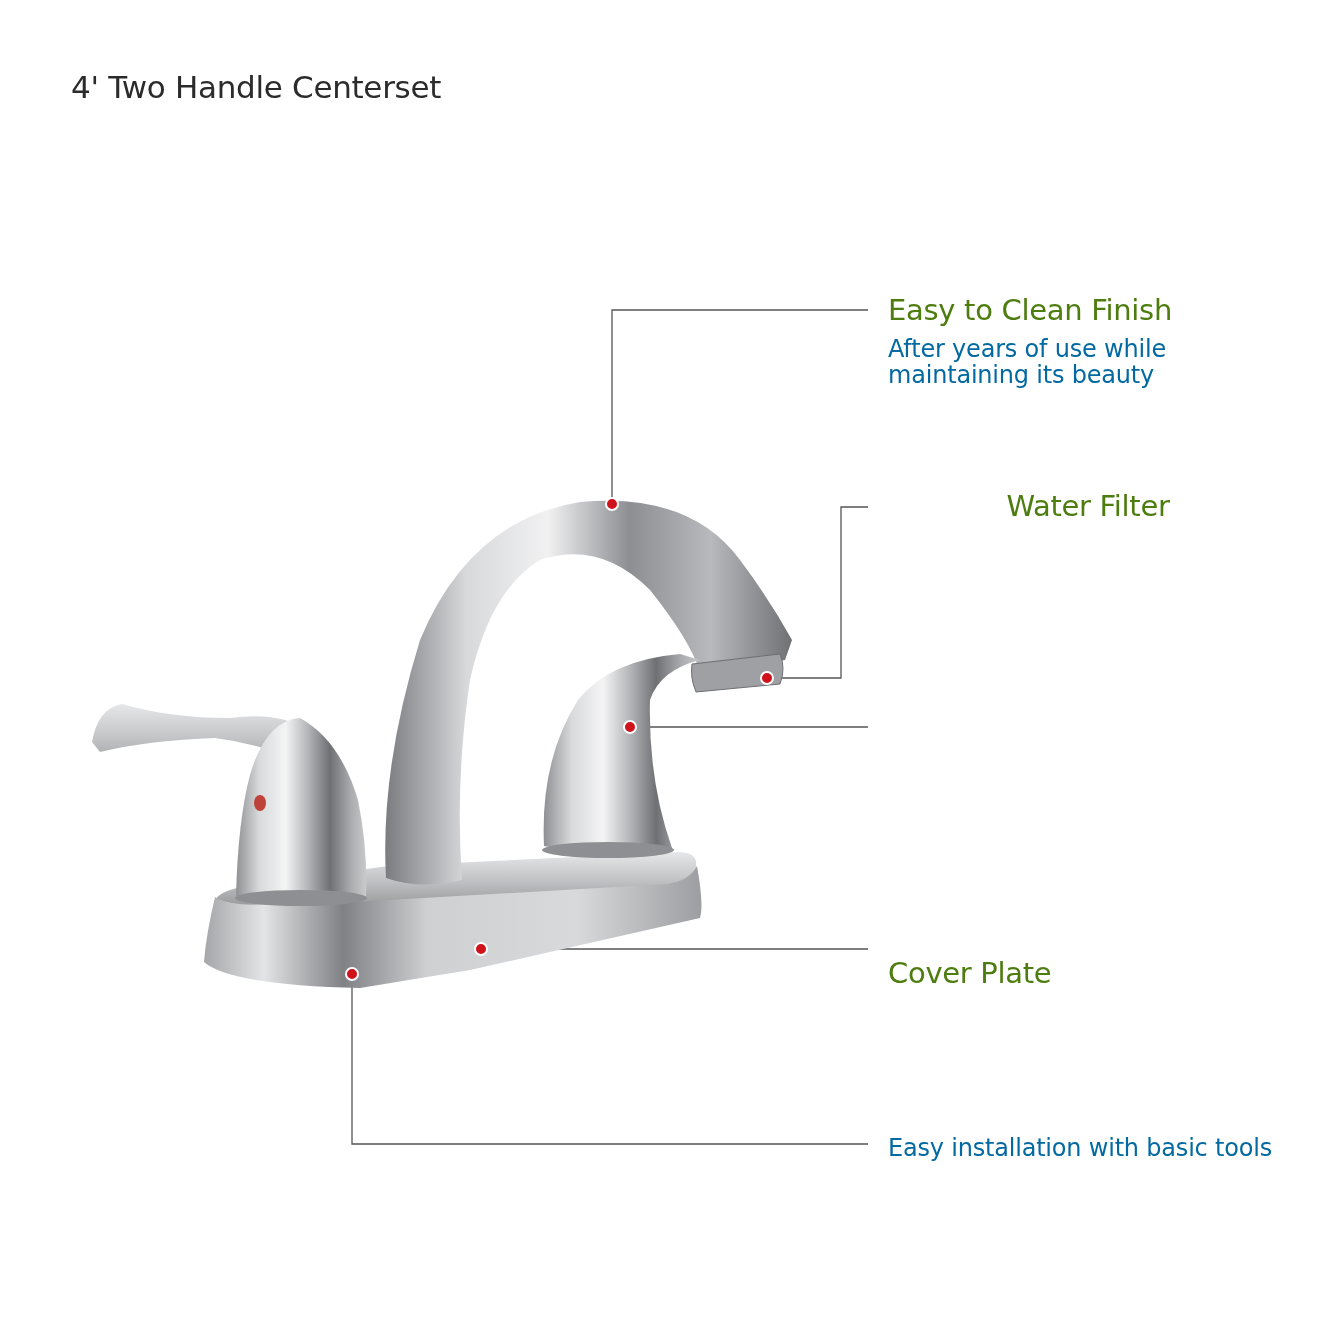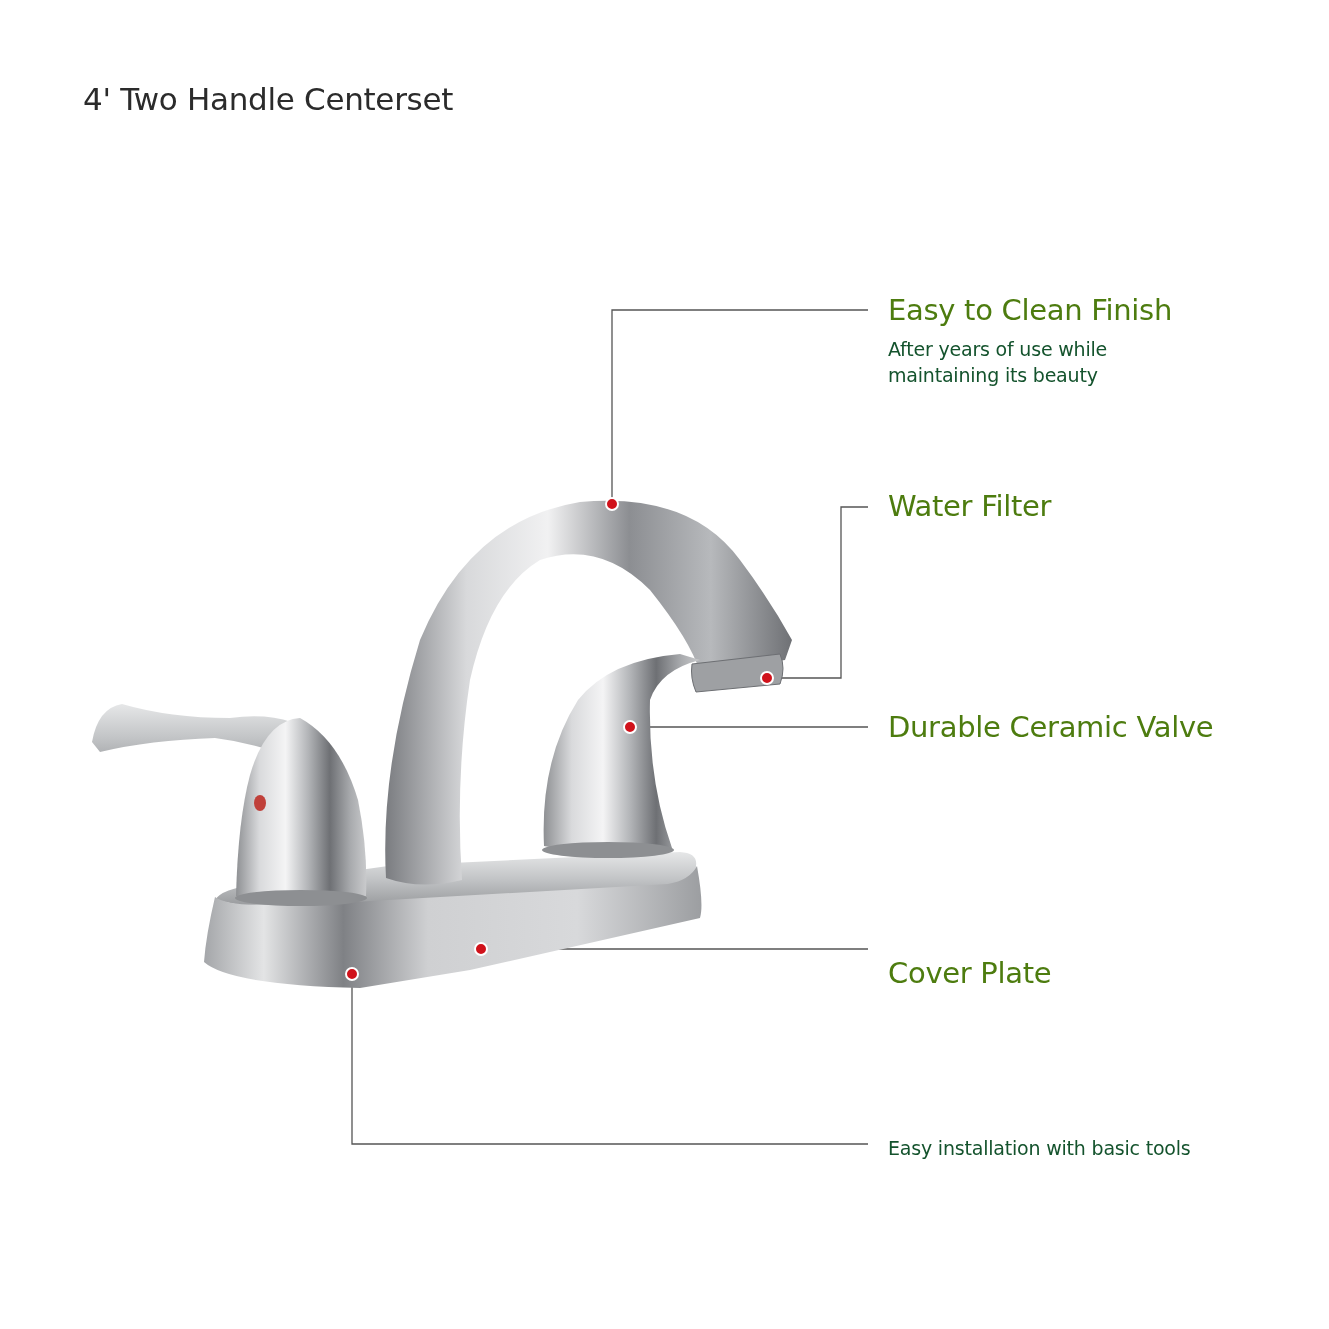--- a/index.html
+++ b/index.html
@@ -11,21 +11,21 @@
       width: 1329px;
       height: 1329px;
       position: relative;
       overflow: hidden;
       font-family: "DejaVu Sans", "Liberation Sans", sans-serif;
     }
     .title {
       position: absolute;
       left: 71px;
       top: 68px;
-      margin: 12px;
+      margin: 0;
       font-weight: normal;
       font-size: 31px;
       line-height: 39px;
       color: #2b2b2b;
       letter-spacing: -0.3px;
     }
     .title span { display: block; }
 
     .diagram {
       position: absolute;
@@ -44,23 +44,23 @@
       margin: 0;
       font-weight: normal;
       font-size: 29px;
       line-height: 36px;
       color: #4d7c0f;
       letter-spacing: -0.3px;
       white-space: nowrap;
     }
     .feature-desc {
       margin: 8px 0 0 0;
-      font-size: 19px;
+      font-size: 24px;
       line-height: 26px;
-      color: #14532d;
+      color: #0369a1;
       white-space: pre-line;
       letter-spacing: -0.2px;
     }
   </style>
 </head>
 <body>
 
 <h1 class="title">
   <span>4' Two Handle Centerset</span>
 </h1>
@@ -134,26 +134,25 @@
     <circle cx="352" cy="974" r="6"></circle>
   </g>
 </svg>
 
 <div class="feature" style="top:292px;">
   <h2 class="feature-title">Easy to Clean Finish</h2>
   <p class="feature-desc">After years of use while
 maintaining its beauty</p>
 </div>
 
-<div class="feature" style="top:488px;">
+<div class="feature" style="top:488px;text-align:center;">
   <h2 class="feature-title">Water Filter</h2>
 </div>
 
 <div class="feature" style="top:709px;">
-  <h2 class="feature-title">Durable Ceramic Valve</h2>
 </div>
 
 <div class="feature" style="top:931px;margin-top:24px;">
   <h2 class="feature-title">Cover Plate</h2>
 </div>
 
 <div class="feature" style="top:1127px;">
   <p class="feature-desc">Easy installation with basic tools</p>
 </div>
 

